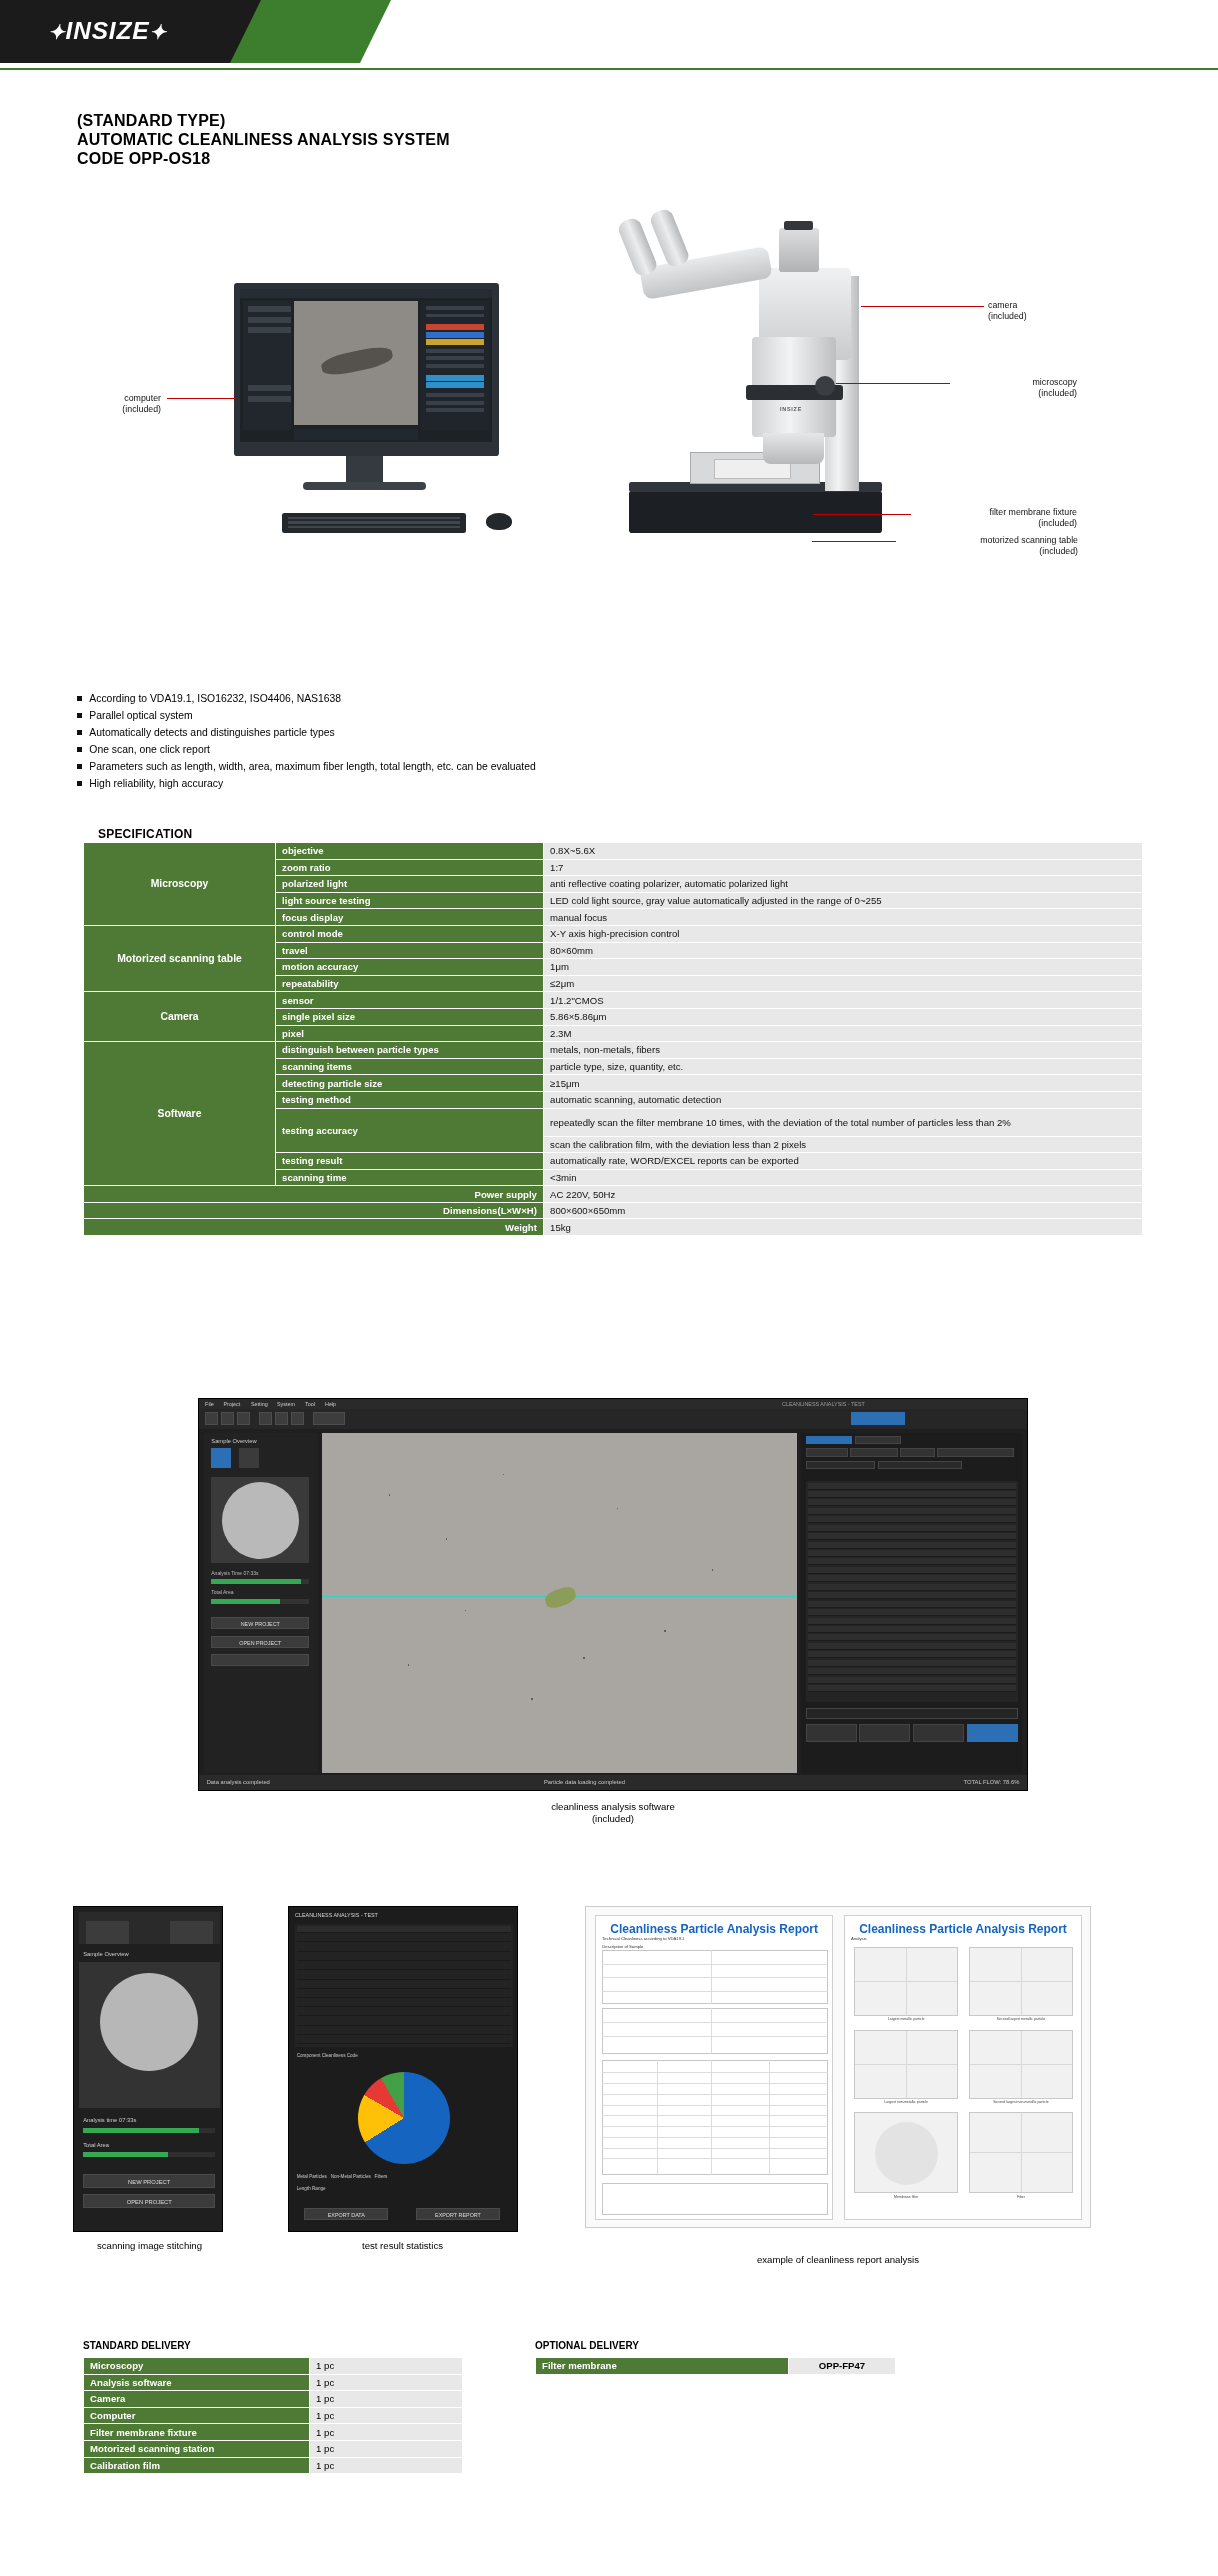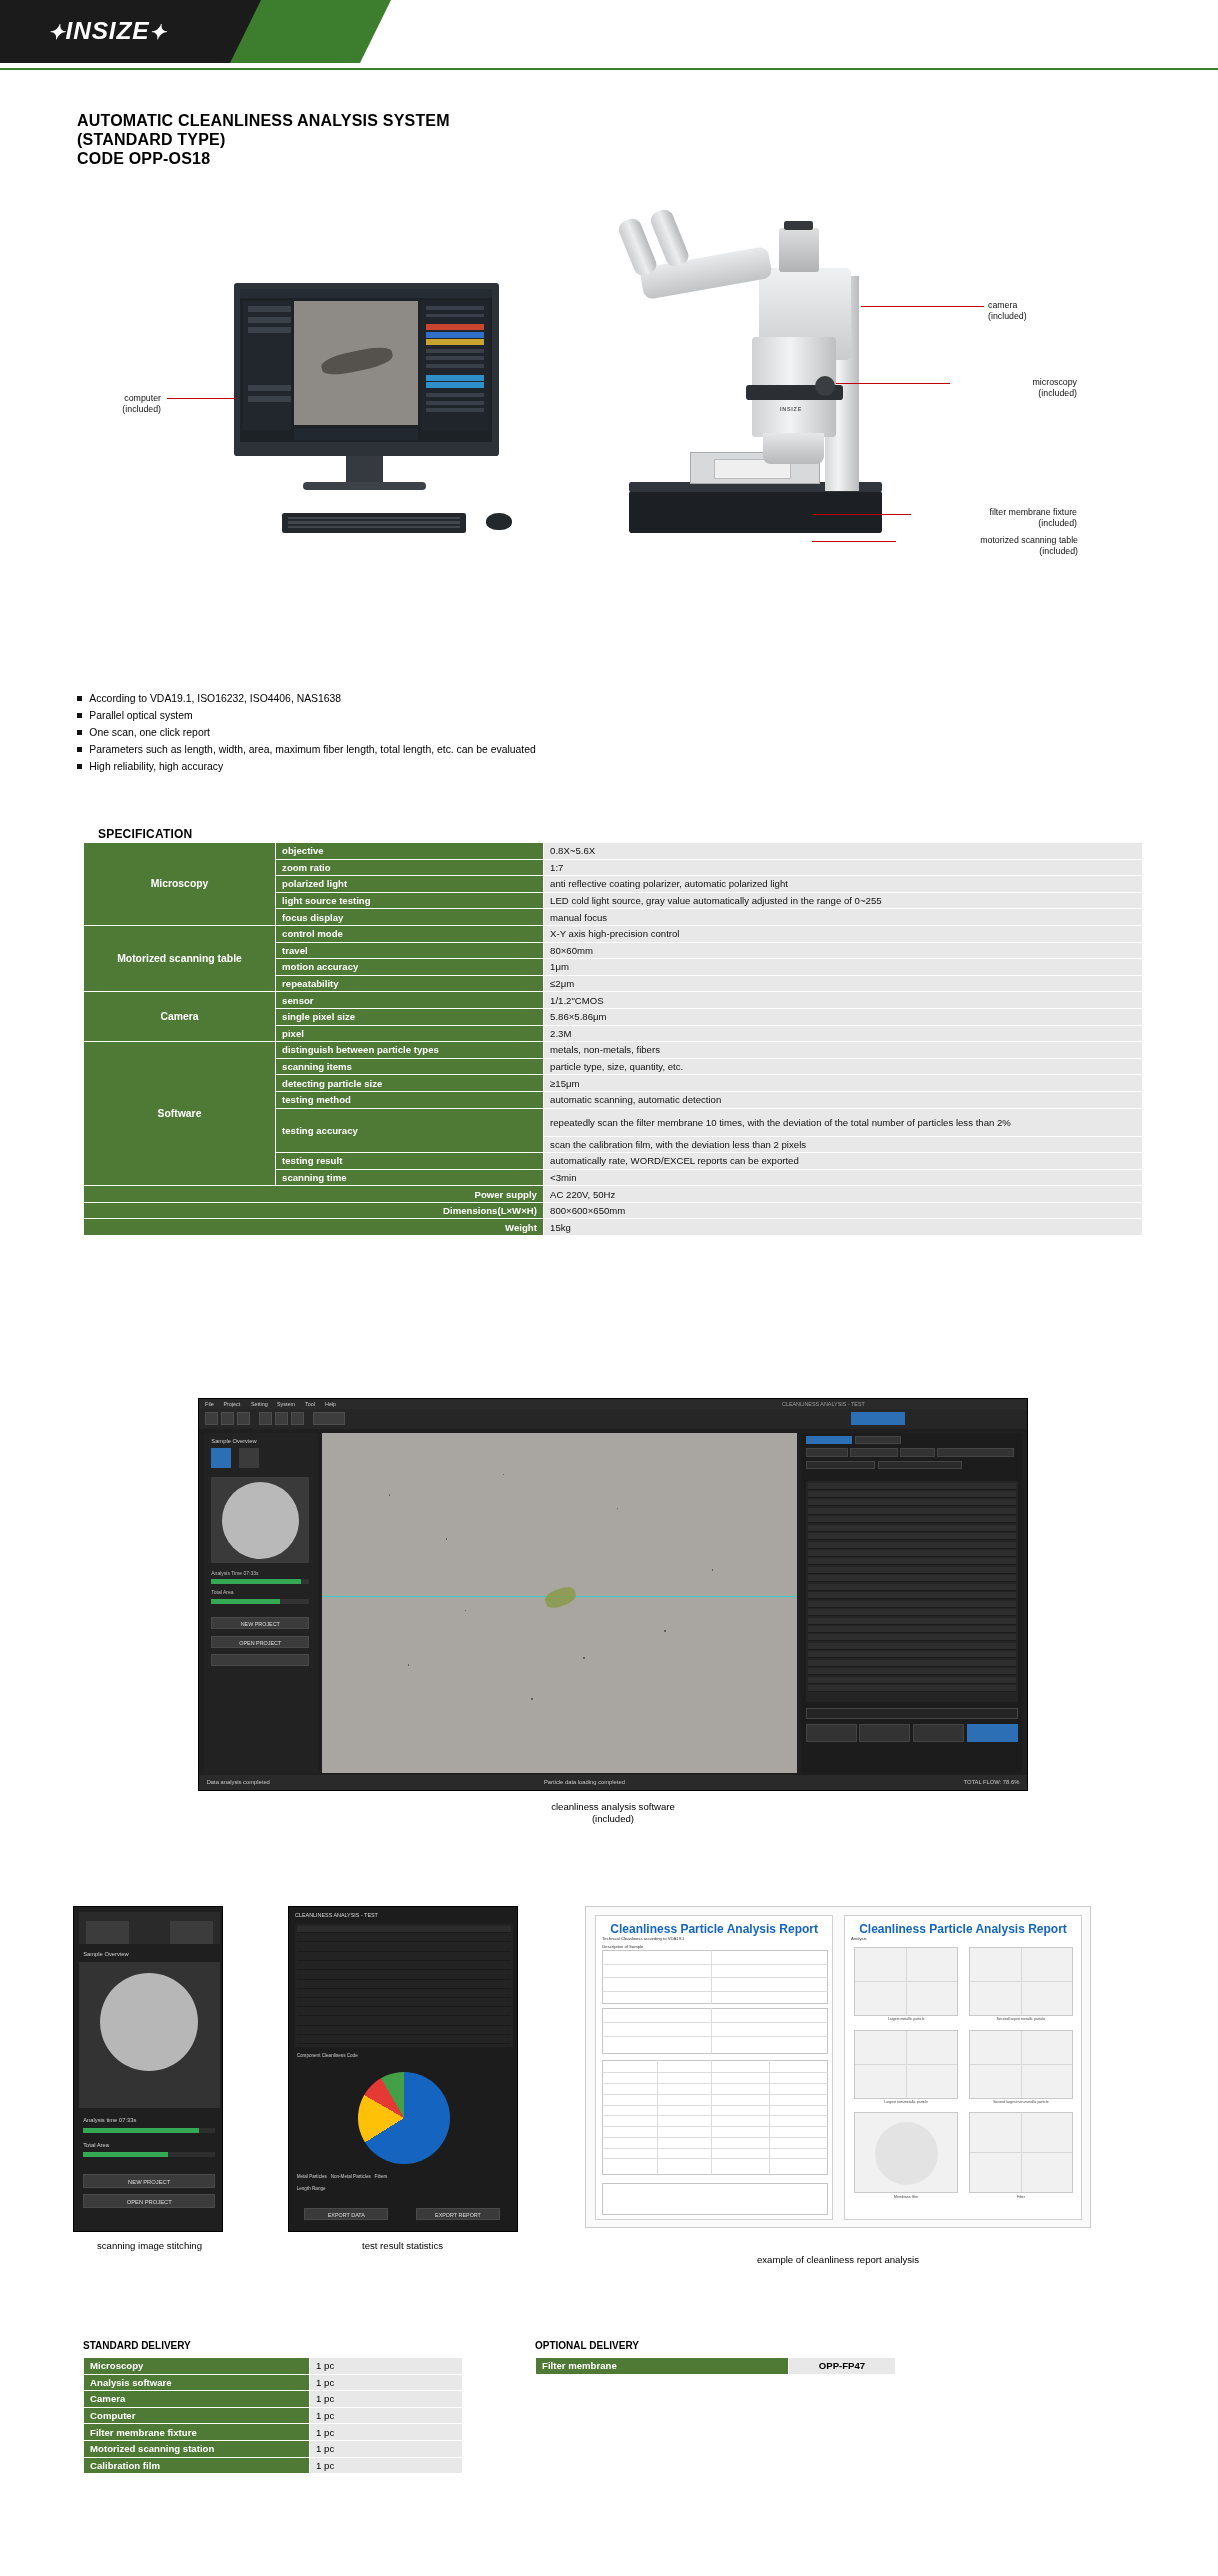--- a/index.html
+++ b/index.html
@@ -304,22 +304,22 @@
 <div class="header">
   <div class="header-bar"></div>
   <div class="header-green"></div>
   <div class="logo">
     <span class="spark">✦</span><span>INSIZE</span><span class="spark">✦</span>
   </div>
   <div class="header-rule"></div>
 </div>
 
 <div class="title-block">
+  <div>(STANDARD TYPE)</div>
   <div>AUTOMATIC CLEANLINESS ANALYSIS SYSTEM</div>
-  <div>(STANDARD TYPE)</div>
   <div>CODE OPP-OS18</div>
 </div>
 
 <div class="photo-area">
 
   <div class="monitor-wrap">
     <div class="monitor-bezel">
       <div class="screen">
         <div class="scr-topbar"></div>
         <div class="scr-left">
@@ -408,20 +408,21 @@
     <div>motorized scanning table</div>
     <div>(included)</div>
   </div>
   <div class="cline" style="left:812px; top:365px; width:84px;"></div>
 </div>
 
 <div class="features">
   <ul>
     <li>According to VDA19.1, ISO16232, ISO4406, NAS1638</li>
     <li>Parallel optical system</li>
+    <li>Automatically detects and distinguishes particle types</li>
     <li>One scan, one click report</li>
     <li>Parameters such as length, width, area, maximum fiber length, total length, etc. can be evaluated</li>
     <li>High reliability, high accuracy</li>
   </ul>
 </div>
 
 <div class="spec-label">SPECIFICATION</div>
 <table class="spec">
   <tbody>
 

